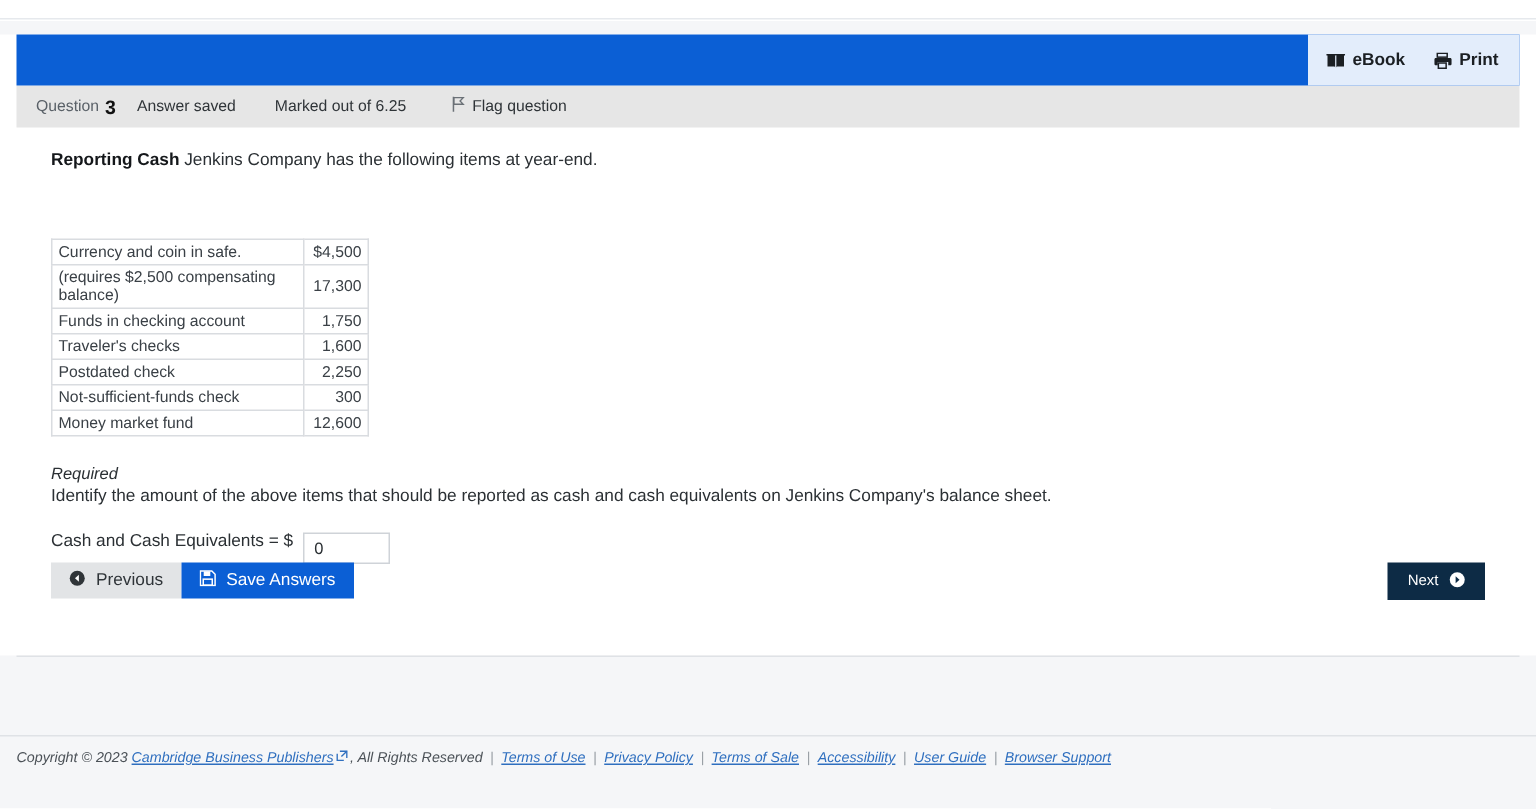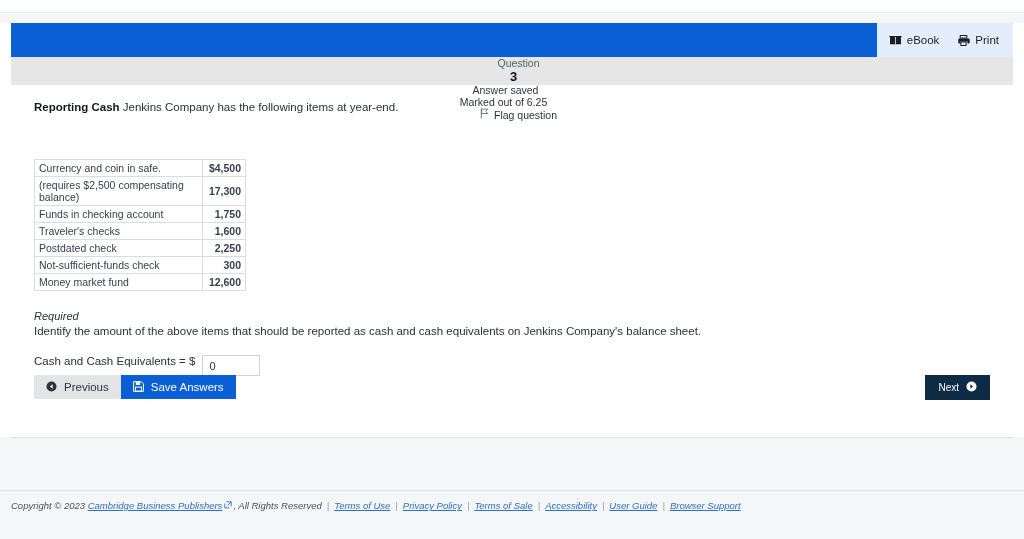--- a/index.html
+++ b/index.html
@@ -42,33 +42,32 @@
   .header-tools {
     position: absolute; right: 0; top: 0;
     height: 34px;
     background: #e3edfb;
     display: flex; align-items: center;
     padding: 0 14px 0 12px;
     gap: 18px;
   }
   .tool {
     display: flex; align-items: center; gap: 5px;
-    font-size: 11.5px; font-weight: normal; color: #1b1f23;
+    font-size: 11.5px; font-weight: bold; color: #1b1f23;
     cursor: pointer;
   }
   .tool svg { display: block; }
   
   .qbar {
     height: 28px;
     background: #e6e6e6;
     display: flex; align-items: center;
     padding-left: 13px;
     font-size: 10.5px; color: #4b5157;
     box-sizing: border-box;
-    flex-direction: column;
   }
   .qbar .qlabel { color: #5a6168; }
   .qbar .qnum {
     font-size: 13px; font-weight: bold; color: #111;
     margin-left: 4px; margin-right: 14px;
   }
   .qbar .saved { color: #2f3438; margin-right: 26px; }
   .qbar .marked { color: #2f3438; margin-right: 30px; }
   .qbar .flag { display: flex; align-items: center; gap: 5px; color: #2f3438; cursor: pointer; }
   
@@ -91,21 +90,21 @@
   }
   table.items td {
     border: 1px solid #d9dce0;
     font-size: 10.5px;
     color: #3a4046;
     padding: 2px 4px 2px 4px;
     height: 12px;
     line-height: 12px;
   }
   table.items td.label { width: 168px; }
-  table.items td.amount { text-align: right; width: 34px; font-weight: bold; }
+  table.items td.amount { text-align: right; width: 34px; }
   .required {
     margin: 19px 0 3px 9px;
     font-size: 11px; font-style: italic; color: #2b3034;
   }
   .req-text {
     margin: 0 0 0 9px;
     font-size: 11.5px; color: #2b3034;
   }
   .answer-row {
     display: flex; 

